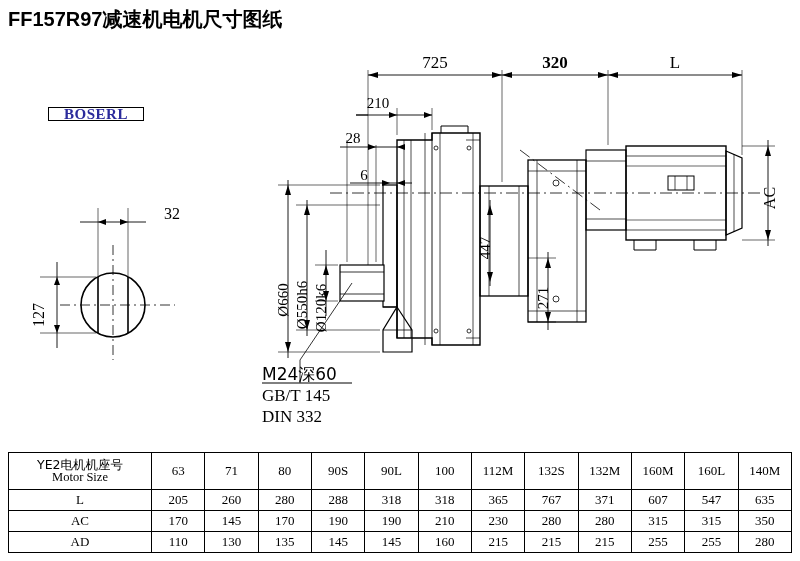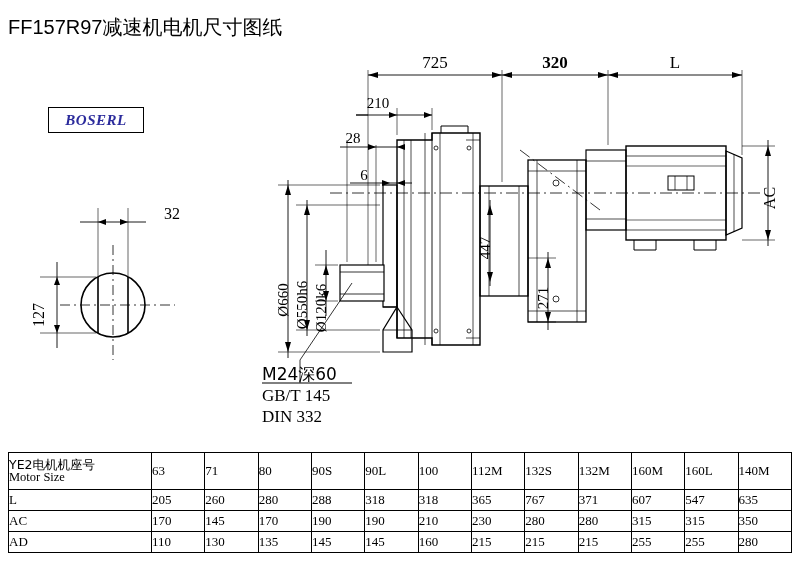--- a/index.html
+++ b/index.html
@@ -17,36 +17,35 @@
   }
   #root {
     position: absolute;
     left: 0; top: 0;
     width: 800px;
     height: 561px;
   }
   .title {
     position: absolute;
     left: 8px;
-    top: 14px;
+    top: 6px;
     font-family: "Liberation Sans", sans-serif;
-    font-weight: normal;
+    font-weight: bold;
     font-size: 20px;
     letter-spacing: 0px;
     white-space: nowrap;
   }
   .logo-box {
     position: absolute;
     left: 48px;
     top: 107px;
     width: 96px;
-    height: 26px;
+    height: 14px;
     border: 1.5px solid #000;
     box-sizing: border-box;
-    font-style: italic;
   }
   .logo-text {
     position: absolute;
     left: 0;
     top: 0;
     width: 100%;
     height: 100%;
     display: flex;
     align-items: center;
     justify-content: center;
@@ -67,20 +66,21 @@
     left: 8px;
     top: 452px;
     width: 784px;
     border-collapse: collapse;
     font-family: "Liberation Serif", serif;
     font-size: 13px;
     table-layout: fixed;
   }
   .tbl td {
     border: 1px solid #000;
+    text-align: center;
     height: 20px;
     padding: 0;
     line-height: 1.05;
   }
   .tbl td.hdr-label {
     width: 142px;
     font-size: 12.5px;
     line-height: 1.08;
   }
   .tbl td.rowlab {

